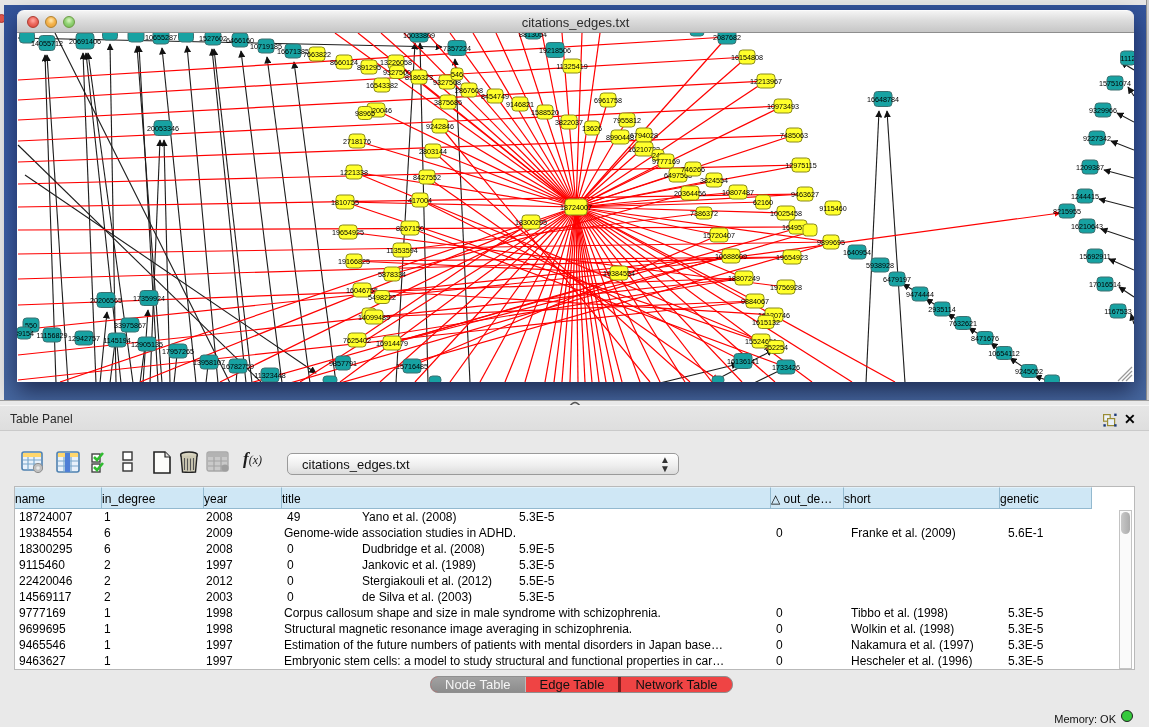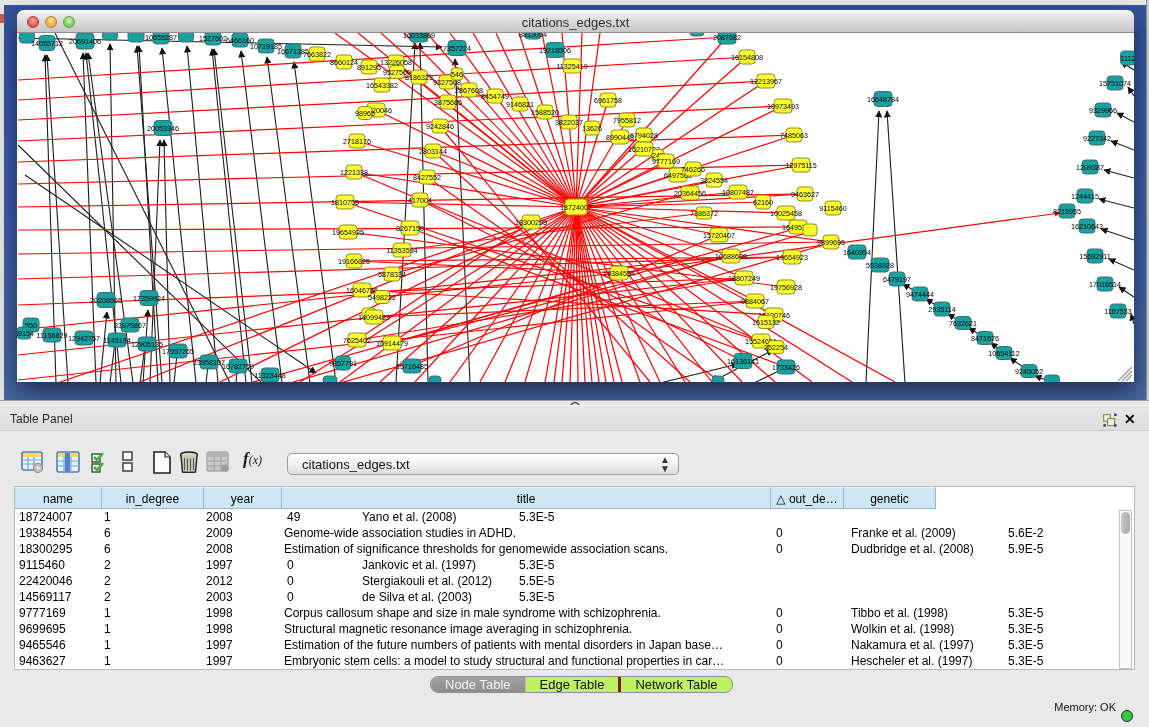--- a/index.html
+++ b/index.html
@@ -14,32 +14,32 @@
 .canvas{position:absolute;left:0;top:23px;width:1117px;height:349px;background:#fff;overflow:hidden}
 .panel{position:absolute;left:0;top:400px;width:1149px;height:327px;background:#e9e9e9;border-top:1px solid #9e9e9e}
 .phdr{position:absolute;left:0;top:4px;width:100%;height:26px;background:linear-gradient(180deg,#e6e6e6,#dedede);border-top:1px solid #f5f5f5;border-bottom:1px solid #cacaca;font-size:12px;color:#2a2a2a}
 .phdr span{position:absolute;left:10px;top:6px}
 .toolrow{position:absolute;left:0;top:31px;width:100%;height:60px}
 .combo{position:absolute;left:287px;top:21px;width:392px;height:22px;border:1px solid #9a9a9a;border-radius:5px;background:linear-gradient(180deg,#ffffff,#ededed 60%,#dcdcdc);font-size:13px;color:#111}
 .combo .t{position:absolute;left:14px;top:3px}
 .combo .ud{position:absolute;right:8px;top:1px;font-size:10px;color:#333;line-height:9px}
 .tblwrap{position:absolute;left:14px;top:85px;width:1121px;height:184px;background:#fff;border:1px solid #b9b9b9}
 .thead{position:absolute;left:0;top:0;height:22px;width:1105px;display:flex;font-size:12px;background:#fff}
-.th{background:#cfe7f5;border-right:1px solid #93b9cf;border-bottom:1px solid #93b9cf;border-top:1px solid #e2f1fa;text-align:center;padding-top:4px;height:22px}
+.th{background:#cfe7f5;border-right:1px solid #93b9cf;border-bottom:1px solid #93b9cf;border-top:1px solid #e2f1fa;padding-top:4px;height:22px}
 .tbody{position:absolute;left:0;top:22px;width:1105px;font-size:12px;color:#000}
 .tr{display:flex;height:16px;line-height:16px;white-space:nowrap}
 .c0{width:87px;padding-left:4px}.c1{width:102px;padding-left:2px}.c2{width:78px;padding-left:2px}
 .c3{width:489px;padding-left:2px;overflow:hidden}.c4{width:73px;padding-left:5px}.c5{width:156px;padding-left:7px}.c6{width:93px;padding-left:8px}
 .sbar{position:absolute;right:2px;top:23px;width:13px;height:159px;background:#fafafa;border:1px solid #c3c3c3}
 .sthumb{position:absolute;left:1px;top:1px;width:9px;height:22px;background:linear-gradient(90deg,#c8c8c8,#ababab);border-radius:5px}
-.tabs{position:absolute;left:430px;top:275px;height:17px;display:flex;font-size:13px;border:1px solid #8f8f8f;border-radius:8px;overflow:hidden;background:#bef264}
+.tabs{position:absolute;left:430px;top:275px;height:17px;display:flex;font-size:13px;border:1px solid #8f8f8f;border-radius:8px;overflow:hidden;background:#ef4444}
 .tab{padding:0 14px;line-height:16px;color:#111}
 .tab.sel{background:linear-gradient(180deg,#a2a2a2,#8c8c8c);color:#f5f5f5}
 .tab.mid{border-left:1px solid #bbb;border-right:3px solid #7f1d1d}
-.status{position:absolute;right:33px;top:300px;font-size:11px;color:#111}
+.status{position:absolute;right:33px;top:312px;font-size:11px;color:#111}
 .dot{position:absolute;left:1121px;top:309px;width:12px;height:12px;border-radius:50%;background:#35c93c;border:1.5px solid #222}
 .fico{position:absolute;left:1103px;top:7px;width:14px;height:14px}
 .xico{position:absolute;left:1124px;top:5px;font-size:14px;font-weight:bold;color:#000}
 .icon{position:absolute;top:19px}
 </style></head><body>
 <div class="rightstrip"></div>
 <div style="position:absolute;left:-3px;top:14px;width:9px;height:9px;border-radius:50%;background:#e0564a;border:1px solid #a33"></div>
 <div class="desk"></div>
 <div class="win">
   <div class="canvas">
@@ -555,55 +555,55 @@
         <span class="ud">▲<br>▼</span>
       </div>
   </div>
   <div class="tblwrap">
     <div class="thead">
       <div class="th" style="width:87px;border-left:none">name</div>
       <div class="th" style="width:102px">in_degree</div>
       <div class="th" style="width:78px">year</div>
       <div class="th" style="width:489px">title</div>
       <div class="th" style="width:73px">△ out_de…</div>
+      <div class="th" style="width:156px">short</div>
       <div class="th" style="width:92px">genetic</div>
     </div>
     <div class="tbody">
         <div class="tr">
           <div class="c0">18724007</div>
           <div class="c1">1</div>
           <div class="c2">2008</div>
           <div class="c4">49</div>
           <div class="c5">Yano et al. (2008)</div>
           <div class="c6">5.3E-5</div>
         </div>
         <div class="tr">
           <div class="c0">19384554</div>
           <div class="c1">6</div>
           <div class="c2">2009</div>
           <div class="c3">Genome-wide association studies in ADHD.</div>
           <div class="c4">0</div>
           <div class="c5">Franke et al. (2009)</div>
-          <div class="c6">5.6E-2</div>
+          <div class="c6">5.6E-1</div>
         </div>
         <div class="tr">
           <div class="c0">18300295</div>
           <div class="c1">6</div>
           <div class="c2">2008</div>
-          <div class="c3">Estimation of significance thresholds for genomewide association scans.</div>
           <div class="c4">0</div>
           <div class="c5">Dudbridge et al. (2008)</div>
           <div class="c6">5.9E-5</div>
         </div>
         <div class="tr">
           <div class="c0">9115460</div>
           <div class="c1">2</div>
           <div class="c2">1997</div>
           <div class="c4">0</div>
-          <div class="c5">Jankovic et al. (1997)</div>
+          <div class="c5">Jankovic et al. (1989)</div>
           <div class="c6">5.3E-5</div>
         </div>
         <div class="tr">
           <div class="c0">22420046</div>
           <div class="c1">2</div>
           <div class="c2">2012</div>
           <div class="c4">0</div>
           <div class="c5">Stergiakouli et al. (2012)</div>
           <div class="c6">5.5E-5</div>
         </div>
@@ -641,21 +641,21 @@
           <div class="c4">0</div>
           <div class="c5">Nakamura et al. (1997)</div>
           <div class="c6">5.3E-5</div>
         </div>
         <div class="tr">
           <div class="c0">9463627</div>
           <div class="c1">1</div>
           <div class="c2">1997</div>
           <div class="c3">Embryonic stem cells: a model to study structural and functional properties in car…</div>
           <div class="c4">0</div>
-          <div class="c5">Hescheler et al. (1997)</div>
+          <div class="c5">Hescheler et al. (1996)</div>
           <div class="c6">5.3E-5</div>
         </div>
       </div>
     <div class="sbar">
         <div class="sthumb"></div>
       </div>
   </div>
   <div class="tabs">
       <div class="tab sel">Node Table</div>
       <div class="tab mid">Edge Table</div>

